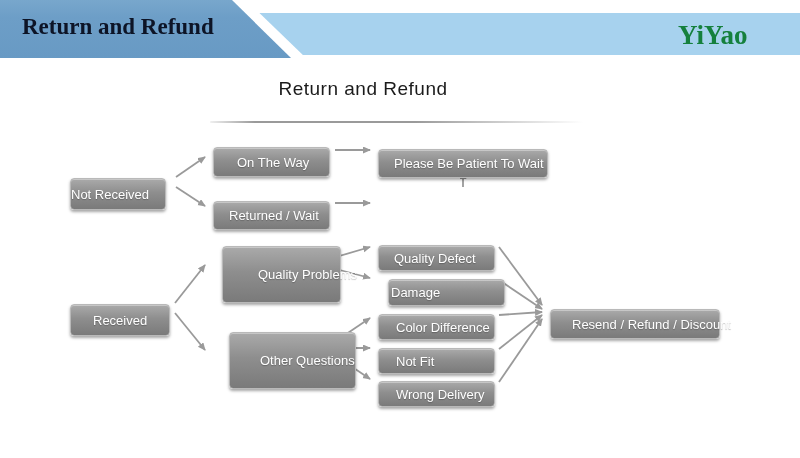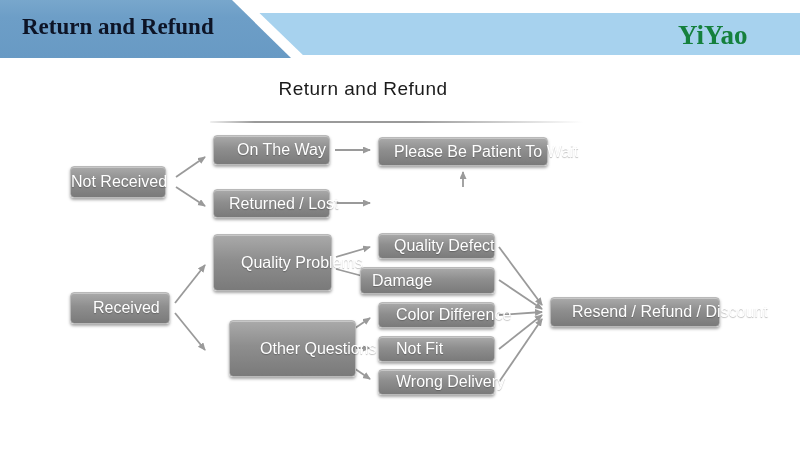--- a/index.html
+++ b/index.html
@@ -83,23 +83,24 @@
     position: absolute;
     box-sizing: border-box;
     display: flex;
     align-items: center;
     padding-left: 15px;
     background: linear-gradient(180deg, #aaaaaa 0%, #8e8e8e 45%, #7a7a7a 100%);
     border: 1px solid #b9b9b9;
     border-radius: 4px;
     box-shadow: 0 2px 3px rgba(0,0,0,0.35), inset 0 1px 0 rgba(255,255,255,0.35);
     color: #ffffff;
-    font-size: 16px;
+    font-size: 13px;
     white-space: nowrap;
     text-shadow: 0 1px 1px rgba(0,0,0,0.25);
+    margin-top: 12px;
   }
 
   .arrows {
     position: absolute;
     left: 0; top: 0;
     width: 800px; height: 458px;
     pointer-events: none;
   }
 </style>
 </head>
@@ -140,25 +141,25 @@
       <line x1="499" y1="247" x2="542" y2="305" marker-end="url(#ah)"></line>
       <line x1="499" y1="280" x2="542" y2="309" marker-end="url(#ah)"></line>
       <line x1="499" y1="315" x2="542" y2="312" marker-end="url(#ah)"></line>
       <line x1="499" y1="349" x2="542" y2="315" marker-end="url(#ah)"></line>
       <line x1="499" y1="382" x2="542" y2="319" marker-end="url(#ah)"></line>
     </g>
   </svg>
 
   <div class="node" style="left:70px;  top:166px; width:96px; height:32px; padding-left:0;">Not Received</div>
   <div class="node" style="left:213px; top:135px; width:117px; height:30px; padding-left:23px;">On The Way</div>
-  <div class="node" style="left:213px; top:189px; width:117px; height:29px;">Returned / Lost</div>
+  <div class="node" style="left:213px; top:189px; width:117px; height:29px;">Returned / Wait</div>
   <div class="node" style="left:378px; top:137px; width:170px; height:29px;">Please Be Patient To Wait</div>
   <div class="node" style="left:70px;  top:292px; width:100px; height:32px; padding-left:22px;">Received</div>
-  <div class="node" style="left:213px; top:234px; width:119px; height:57px; padding-left:27px;">Quality Problems</div>
+  <div class="node" style="left:222px; top:234px; width:119px; height:57px; padding-left:35px;">Quality Problems</div>
   <div class="node" style="left:229px; top:320px; width:127px; height:57px; padding-left:30px;">Other Questions</div>
   <div class="node" style="left:378px; top:233px; width:117px; height:26px; ">Quality Defect</div>
-  <div class="node" style="left:360px; top:267px; width:135px; height:27px; padding-left:11px;">Damage</div>
+  <div class="node" style="left:388px; top:267px; width:117px; height:27px; padding-left:2px;">Damage</div>
   <div class="node" style="left:378px; top:302px; width:117px; height:26px; padding-left:17px;">Color Difference</div>
   <div class="node" style="left:378px; top:336px; width:117px; height:26px; padding-left:17px;">Not Fit</div>
   <div class="node" style="left:378px; top:369px; width:117px; height:26px; padding-left:17px;">Wrong Delivery</div>
   <div class="node" style="left:550px; top:297px; width:170px; height:30px; padding-left:21px;">Resend / Refund / Discount</div>
 
 </div>
 
 </body></html>

